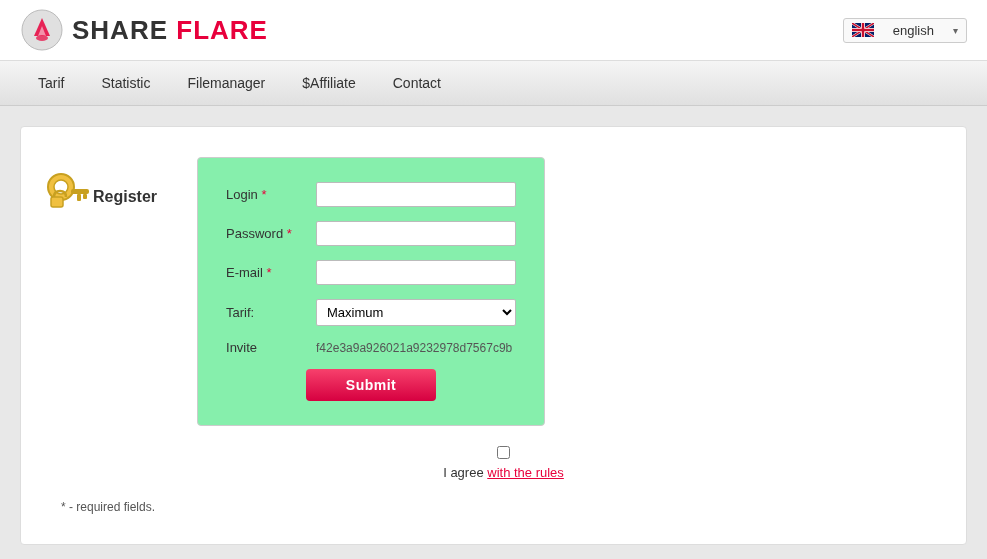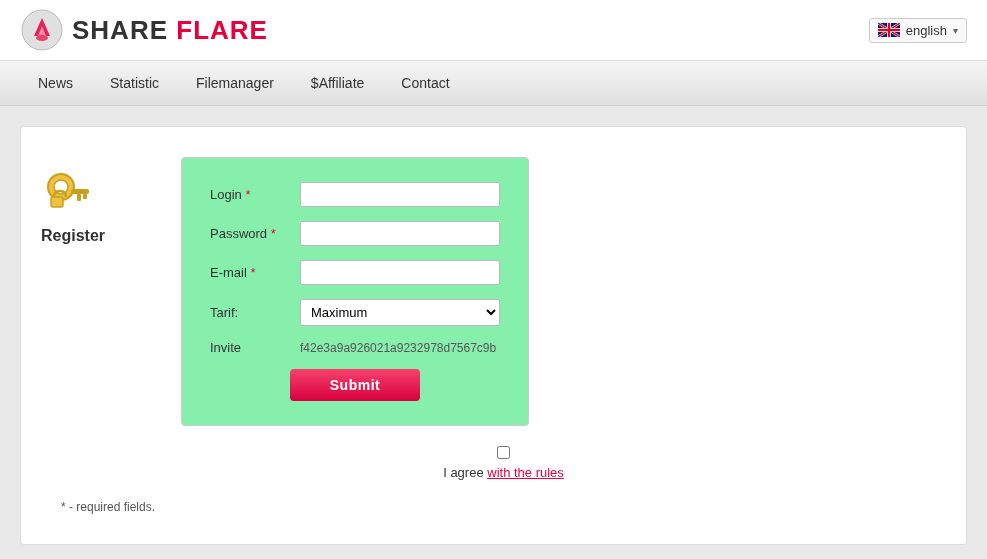--- a/index.html
+++ b/index.html
@@ -23,21 +23,21 @@
       align-items: center;
       gap: 8px;
     }
     #logo-icon {
       width: 44px;
       height: 44px;
     }
     #lang-selector {
       display: flex;
       align-items: center;
-      gap: 6px;
+      gap: 19px;
       border: 1px solid #ccc;
       border-radius: 3px;
       padding: 4px 8px;
       background: #f9f9f9;
       cursor: pointer;
     }
     
     #navbar {
       background: linear-gradient(to bottom, #f5f5f5, #e0e0e0);
       border-bottom: 1px solid #ccc;
@@ -65,21 +65,21 @@
       min-height: 380px;
       position: relative;
     }
     #register-section {
       display: flex;
       align-items: flex-start;
       gap: 40px;
     }
     #register-left {
       display: flex;
-      flex-direction: column;
+      align-items: center;
       padding-top: 10px;
       min-width: 100px;
     }
     #key-icon {
       width: 52px;
       height: 52px;
       margin-bottom: 8px;
     }
     #register-title {
       font-size: 16px;
@@ -208,21 +208,21 @@
       <path d="M0,0 L22,14 M22,0 L0,14" stroke="#C8102E" stroke-width="1.5"></path>
       <path d="M11,0 V14 M0,7 H22" stroke="#fff" stroke-width="4"></path>
       <path d="M11,0 V14 M0,7 H22" stroke="#C8102E" stroke-width="2.5"></path>
     </svg>
     <span>english</span>
     <span style="font-size:10px;color:#666;">▾</span>
   </div>
 </div>
 
 <div id="navbar">
-  <div class="nav-item">News</div>
+  <div class="nav-item">Tarif</div>
   <div class="nav-item">Statistic</div>
   <div class="nav-item">Filemanager</div>
   <div class="nav-item">$Affiliate</div>
   <div class="nav-item">Contact</div>
 </div>
 
 <div id="main">
   <div id="content-box">
     <div id="register-section">
 

